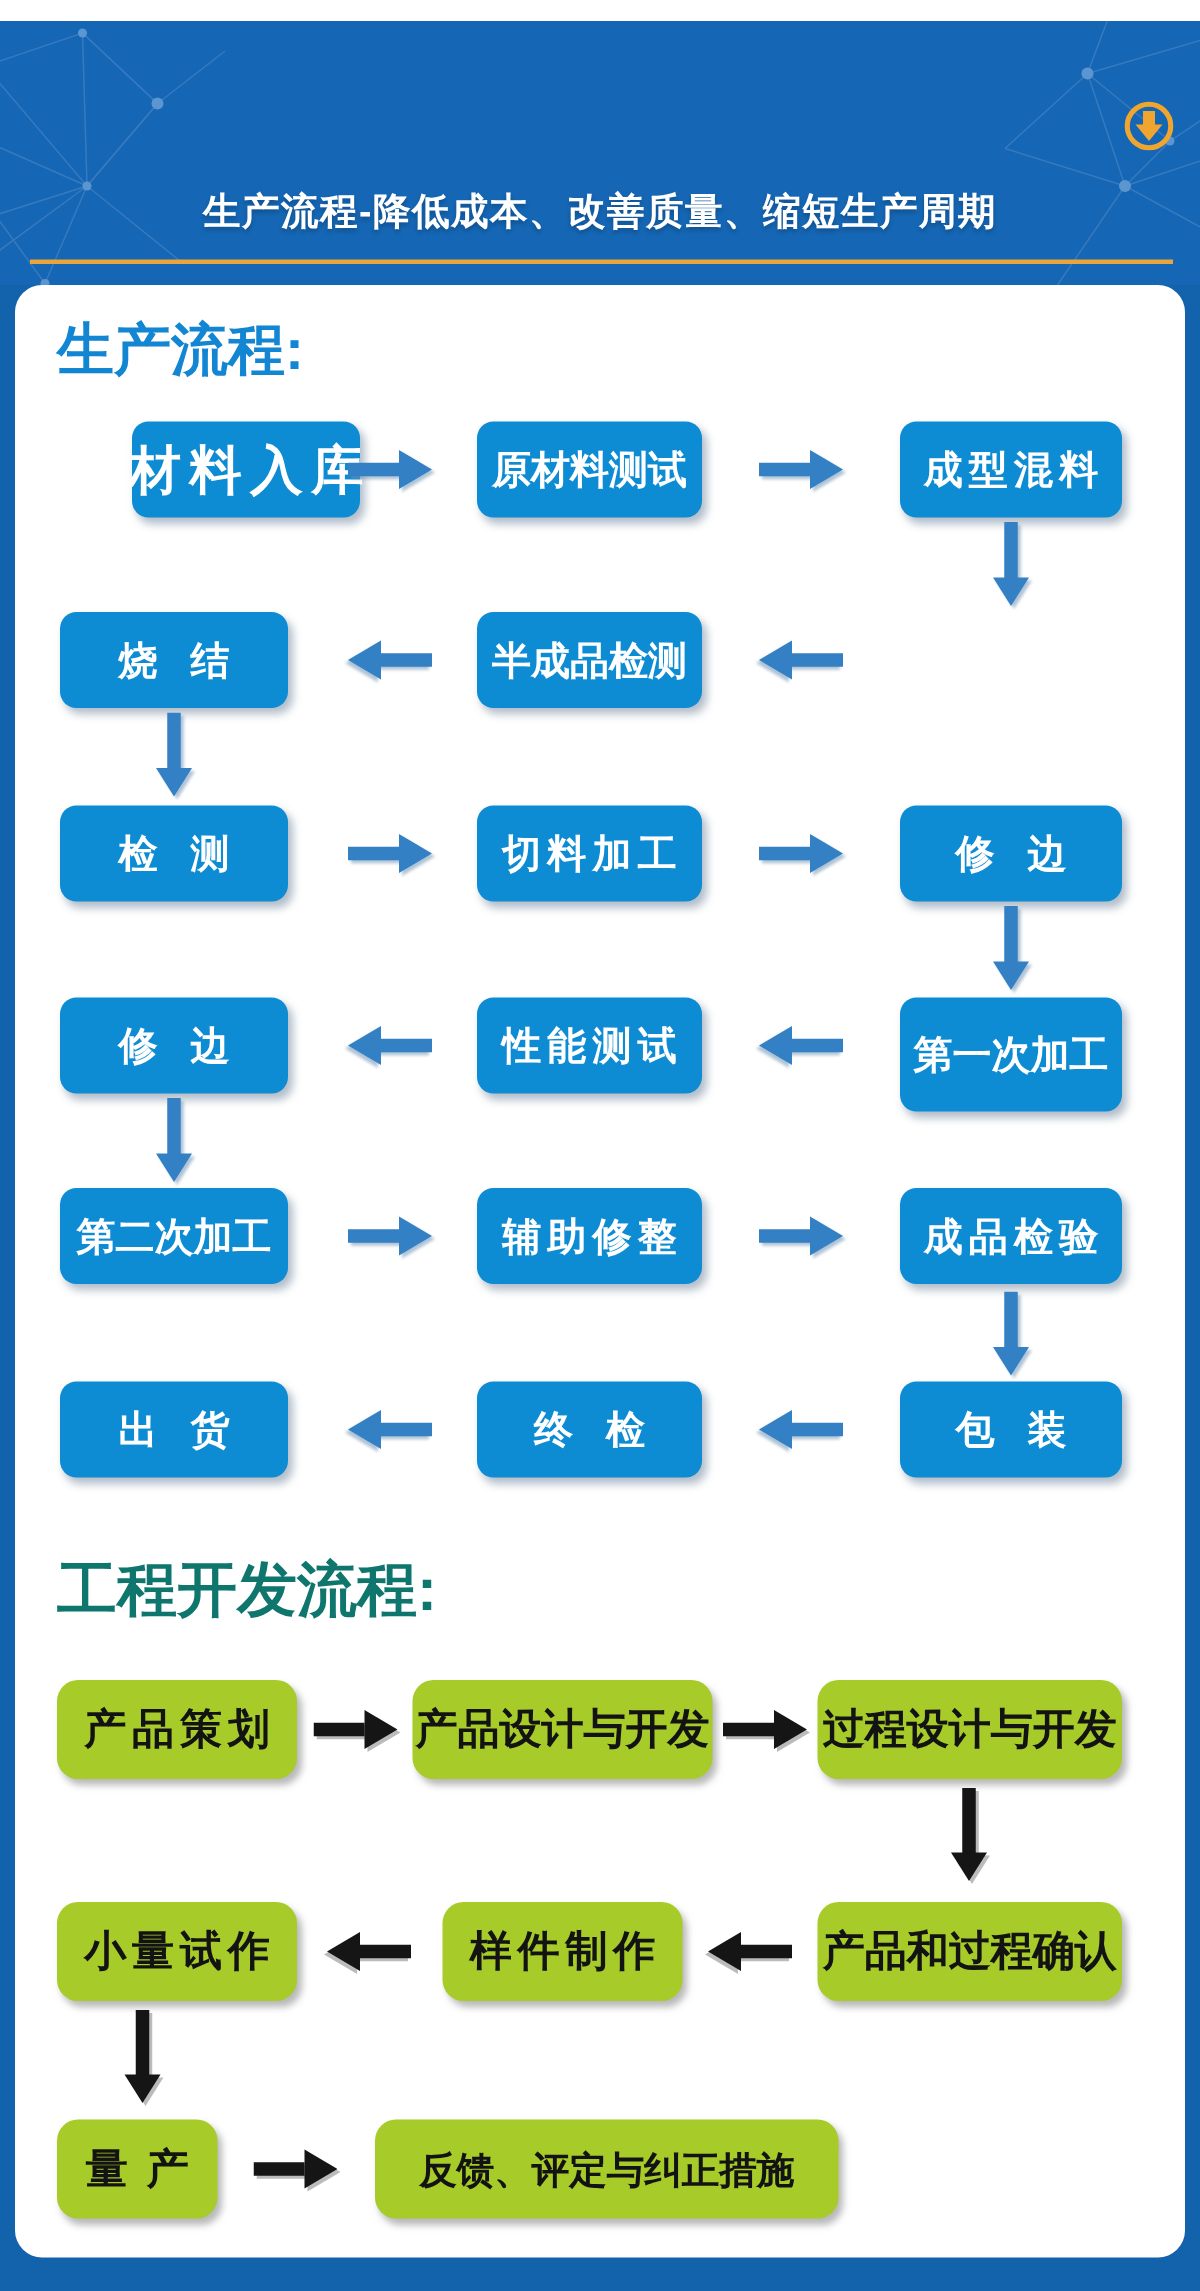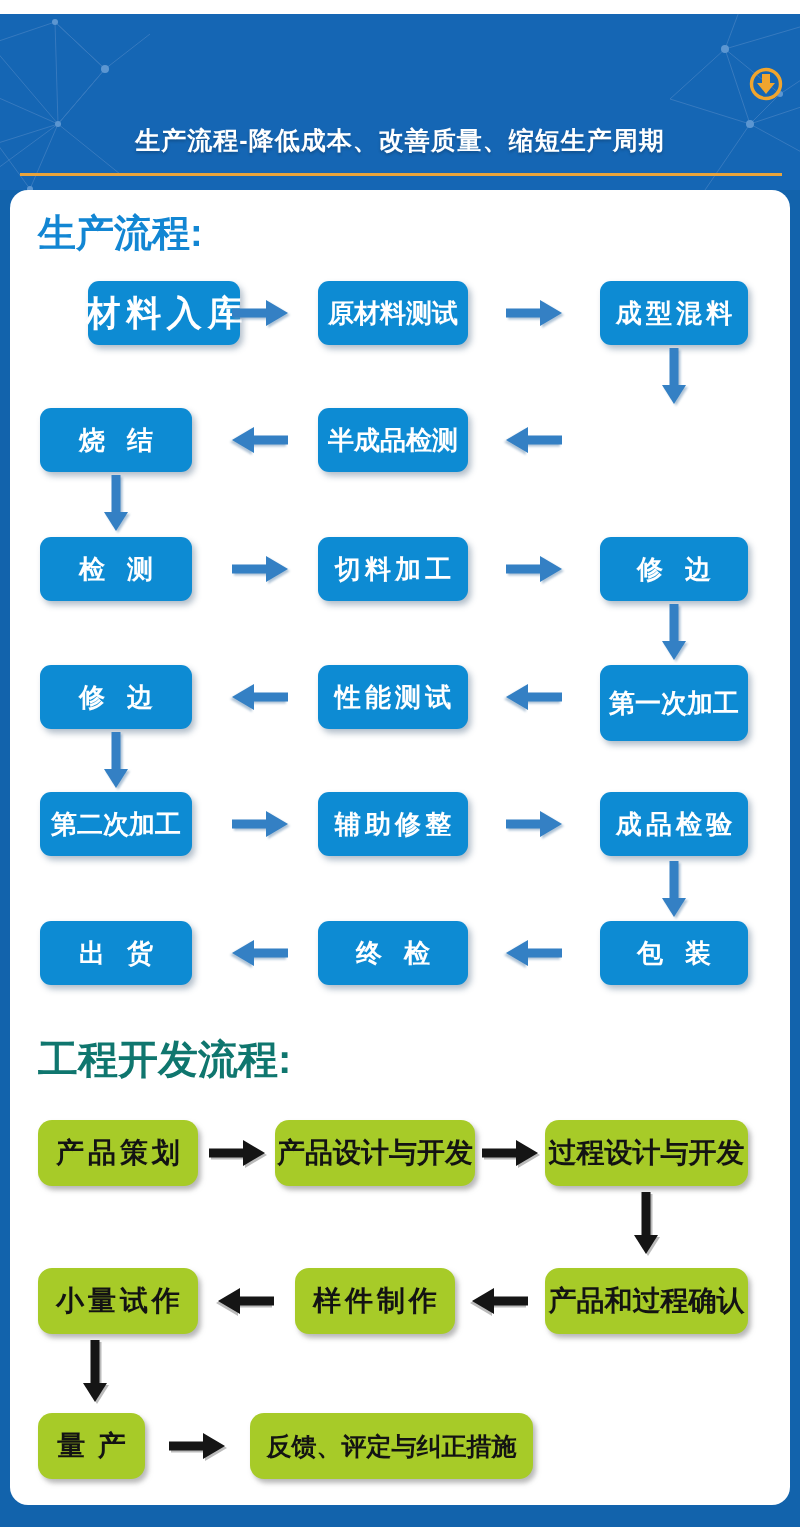--- a/index.html
+++ b/index.html
@@ -251,21 +251,21 @@
         <rect x="0" y="10.5" width="34" height="9" fill="#151515"></rect>
         <polygon points="34,2 56,15 34,28" fill="#151515"></polygon>
       </svg></div>
     <div class="arrow black flip" style="left: 462px; top: 1096px;"><svg width="56" height="30" viewBox="0 0 56 30">
         <rect x="0" y="10.5" width="34" height="9" fill="#151515"></rect>
         <polygon points="34,2 56,15 34,28" fill="#151515"></polygon>
       </svg></div>
     <div class="flow-box green" style="left: 28px; top: 1223px; width: 107px; height: 66px; font-size: 28px; letter-spacing: 0.45em; padding-left: 0.45em;">
       <span>量产</span>
     </div>
-    <div class="flow-box green" style="left: 240px; top: 1223px; width: 283px; height: 66px; font-size: 25px;">
+    <div class="flow-box green" style="left: 240px; top: 1223px; width: 309px; height: 66px; font-size: 25px;">
       <span>反馈、评定与纠正措施</span>
     </div>
     <div class="arrow black" style="left: 159px; top: 1241px;"><svg width="56" height="30" viewBox="0 0 56 30">
         <rect x="0" y="10.5" width="34" height="9" fill="#151515"></rect>
         <polygon points="34,2 56,15 34,28" fill="#151515"></polygon>
       </svg></div>
     <div class="arrow black" style="left: 621px; top: 1002px;"><svg width="30" height="62" viewBox="0 0 30 62">
         <rect x="10.5" y="0" width="9" height="45" fill="#151515"></rect>
         <polygon points="3,43 27,43 15,62" fill="#151515"></polygon>
       </svg></div>

